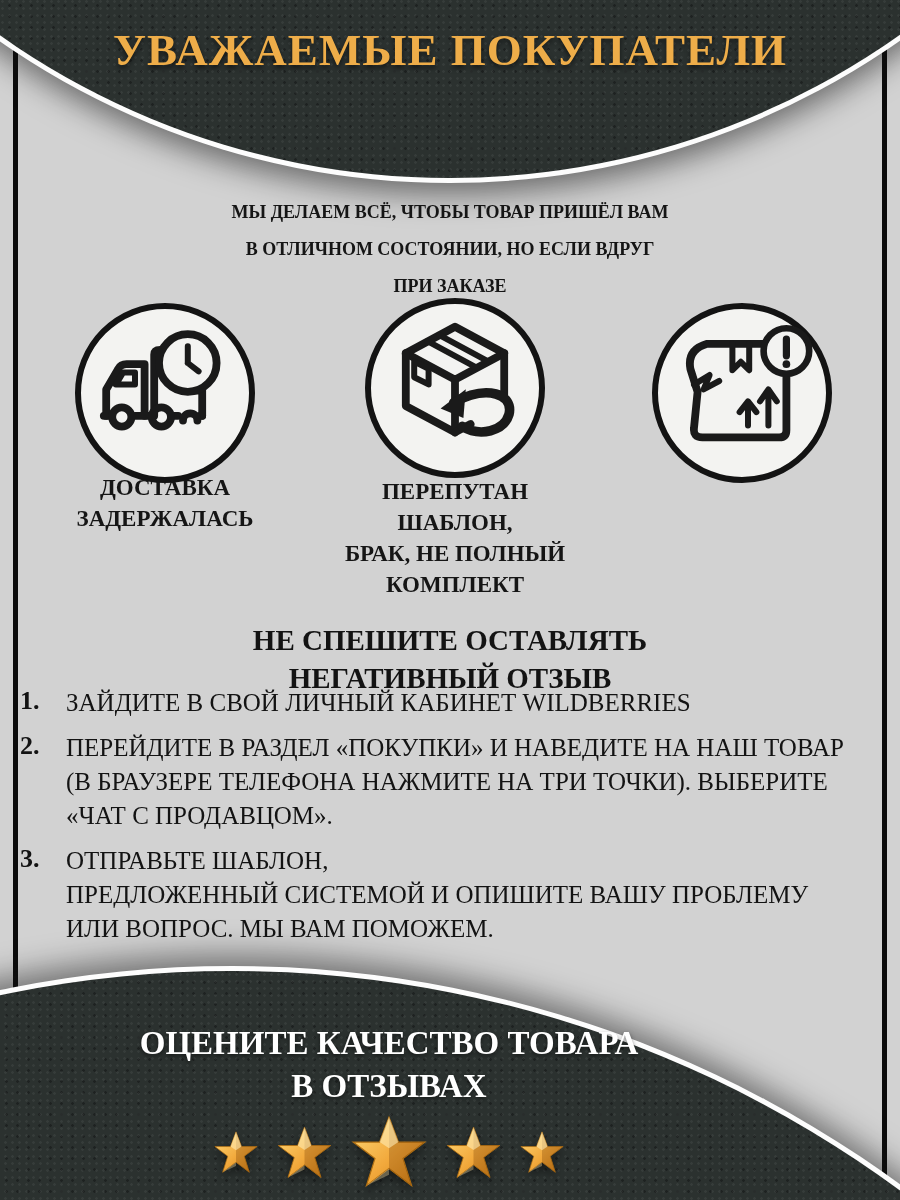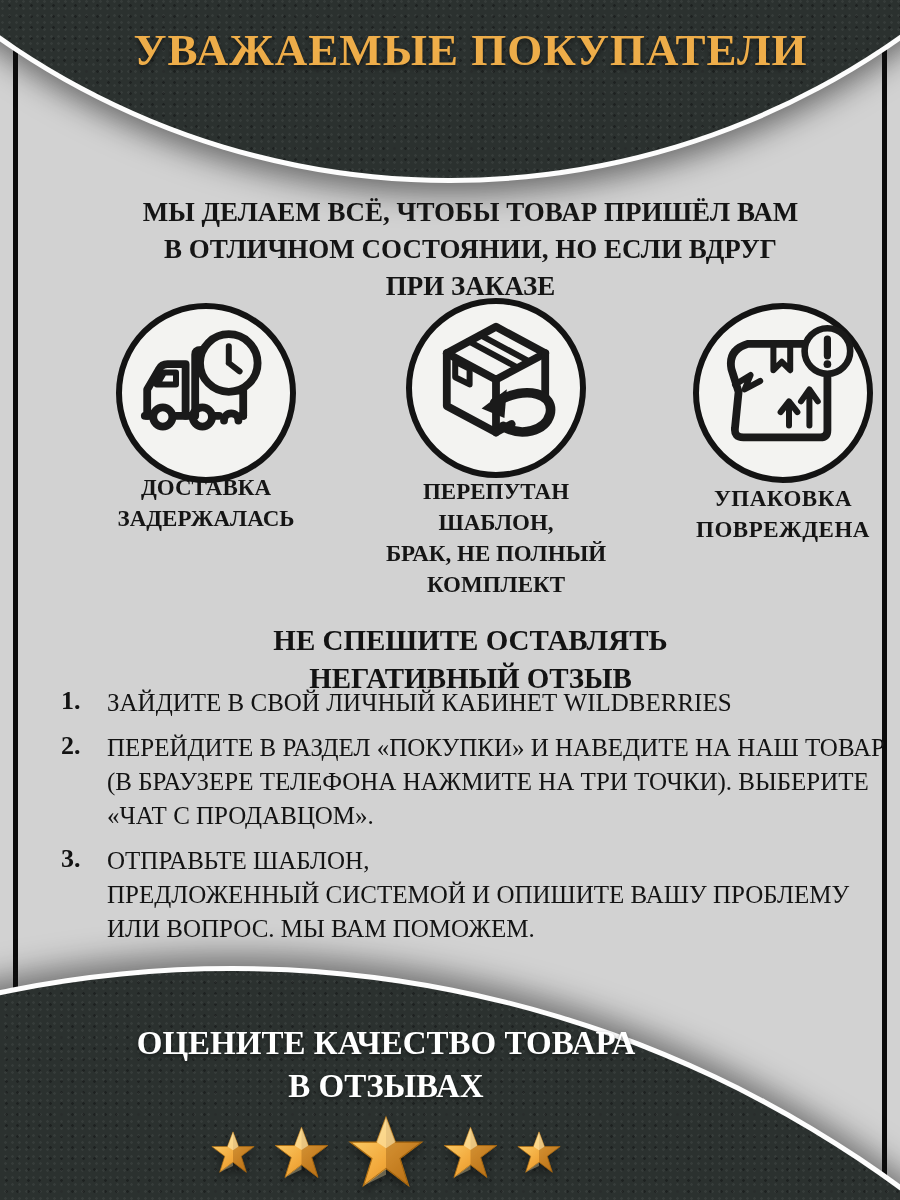--- a/index.html
+++ b/index.html
@@ -26,33 +26,33 @@
     z-index:2;
   }
   .header-blob{
     left:-330px;top:-1381px;width:1559px;height:1559px;
     box-shadow:0 0 0 5px #fdfdfd, 0 16px 30px rgba(20,20,20,0.55);
   }
   .footer-blob{
     left:-894px;top:971px;width:2252px;height:2252px;
     box-shadow:0 0 0 5px #fdfdfd, 0 -16px 30px rgba(20,20,20,0.5);
   }
-  .content{position:absolute;inset:0;z-index:5;margin-left:41px;}
+  .content{position:absolute;inset:0;z-index:5;}
   .center-text{position:absolute;left:0;right:0;text-align:center;}
   .pre{white-space:pre-line;}
   .header-title{
     top:24px;font-size:45px;font-weight:700;letter-spacing:1px;
     color:#eead49;text-shadow:0 3px 5px rgba(0,0,0,0.55);
   }
   .header-subtitle{
     top:76px;font-size:30px;line-height:38px;font-weight:700;
     color:#ffffff;text-shadow:0 2px 4px rgba(0,0,0,0.5);
   }
   .intro-text{
-    top:194px;font-size:27px;line-height:37px;font-weight:700;color:#151515;
+    top:194px;font-size:18px;line-height:37px;font-weight:700;color:#151515;
   }
   .issue-circle{
     position:absolute;width:180px;height:180px;border-radius:50%;
     background:#f3f3f1;border:6px solid #131313;box-sizing:border-box;
   }
   .issue-circle svg{position:absolute;inset:6px;width:156px;height:156px;}
   .circle-1{left:75px;top:303px;}
   .circle-2{left:365px;top:298px;}
   .circle-3{left:652px;top:303px;}
   .issue-label{
@@ -63,21 +63,21 @@
   .label-2{left:325px;width:260px;top:476px;}
   .label-3{left:612px;width:260px;top:483px;letter-spacing:0.5px;}
   .warning-heading{
     top:621px;font-size:29px;line-height:38px;font-weight:700;color:#131313;
   }
   .steps{position:absolute;left:20px;top:686px;width:852px;}
   .step{display:flex;margin-bottom:11px;}
   .step-num{width:46px;flex:0 0 46px;font-size:26px;font-weight:700;color:#131313;}
   .step-text{flex:1;font-size:25px;line-height:34px;font-weight:400;color:#131313;}
   .footer-content{
-    position:absolute;left:0;top:1022px;width:690px;text-align:center;z-index:6;
+    position:absolute;left:0;top:1022px;width:690px;text-align:center;z-index:6;padding-left:44px;
   }
   .footer-heading{
     font-size:33px;line-height:43px;font-weight:700;color:#ffffff;
     text-shadow:0 2px 4px rgba(0,0,0,0.5);
   }
   .stars-row{
     margin-top:6px;display:flex;justify-content:center;align-items:center;gap:17px;
   }
   .stars-row svg{filter:drop-shadow(0 5px 5px rgba(0,0,0,0.45));}
   .icon-stroke{fill:none;stroke:#1a1a1a;stroke-width:6.5;stroke-linecap:round;stroke-linejoin:round;}
@@ -156,22 +156,20 @@
         <path class="icon-stroke" d="M36,24 H96 Q102,24 102,30 V96 Q102,102 96,102 H32 Q24,102 25,94 L28,64 L22,45 Q19,29 36,24 Z"></path>
         <path class="icon-stroke-thin" d="M25,58 L38,50 L33,62 L46,55"></path>
         <path class="icon-stroke-thin" d="M57,24 V46 L64,39 L71,46 V24"></path>
         <path class="icon-stroke-thin" d="M70,92 V76 M63,81 L70,72 L77,81"></path>
         <path class="icon-stroke-thin" d="M87,92 V66 M80,72 L87,62 L94,72"></path>
         <circle cx="102" cy="30" r="19" fill="#f3f3f1" stroke="#1a1a1a" stroke-width="5.5"></circle>
         <path d="M102,20 V34" stroke="#1a1a1a" stroke-width="6" stroke-linecap="round" fill="none"></path>
         <circle cx="102" cy="41" r="3.2" fill="#1a1a1a"></circle>
       </svg>
     </div>
-    <div class="issue-label label-3 pre">УПАКОВКА
-ПОВРЕЖДЕНА</div>
 
     <div class="center-text warning-heading pre">НЕ СПЕШИТЕ ОСТАВЛЯТЬ
 НЕГАТИВНЫЙ ОТЗЫВ</div>
 
     <div class="steps">
       <div class="step">
         <div class="step-num">1.</div>
         <div class="step-text pre">ЗАЙДИТЕ В СВОЙ ЛИЧНЫЙ КАБИНЕТ  WILDBERRIES</div>
       </div>
       <div class="step">

